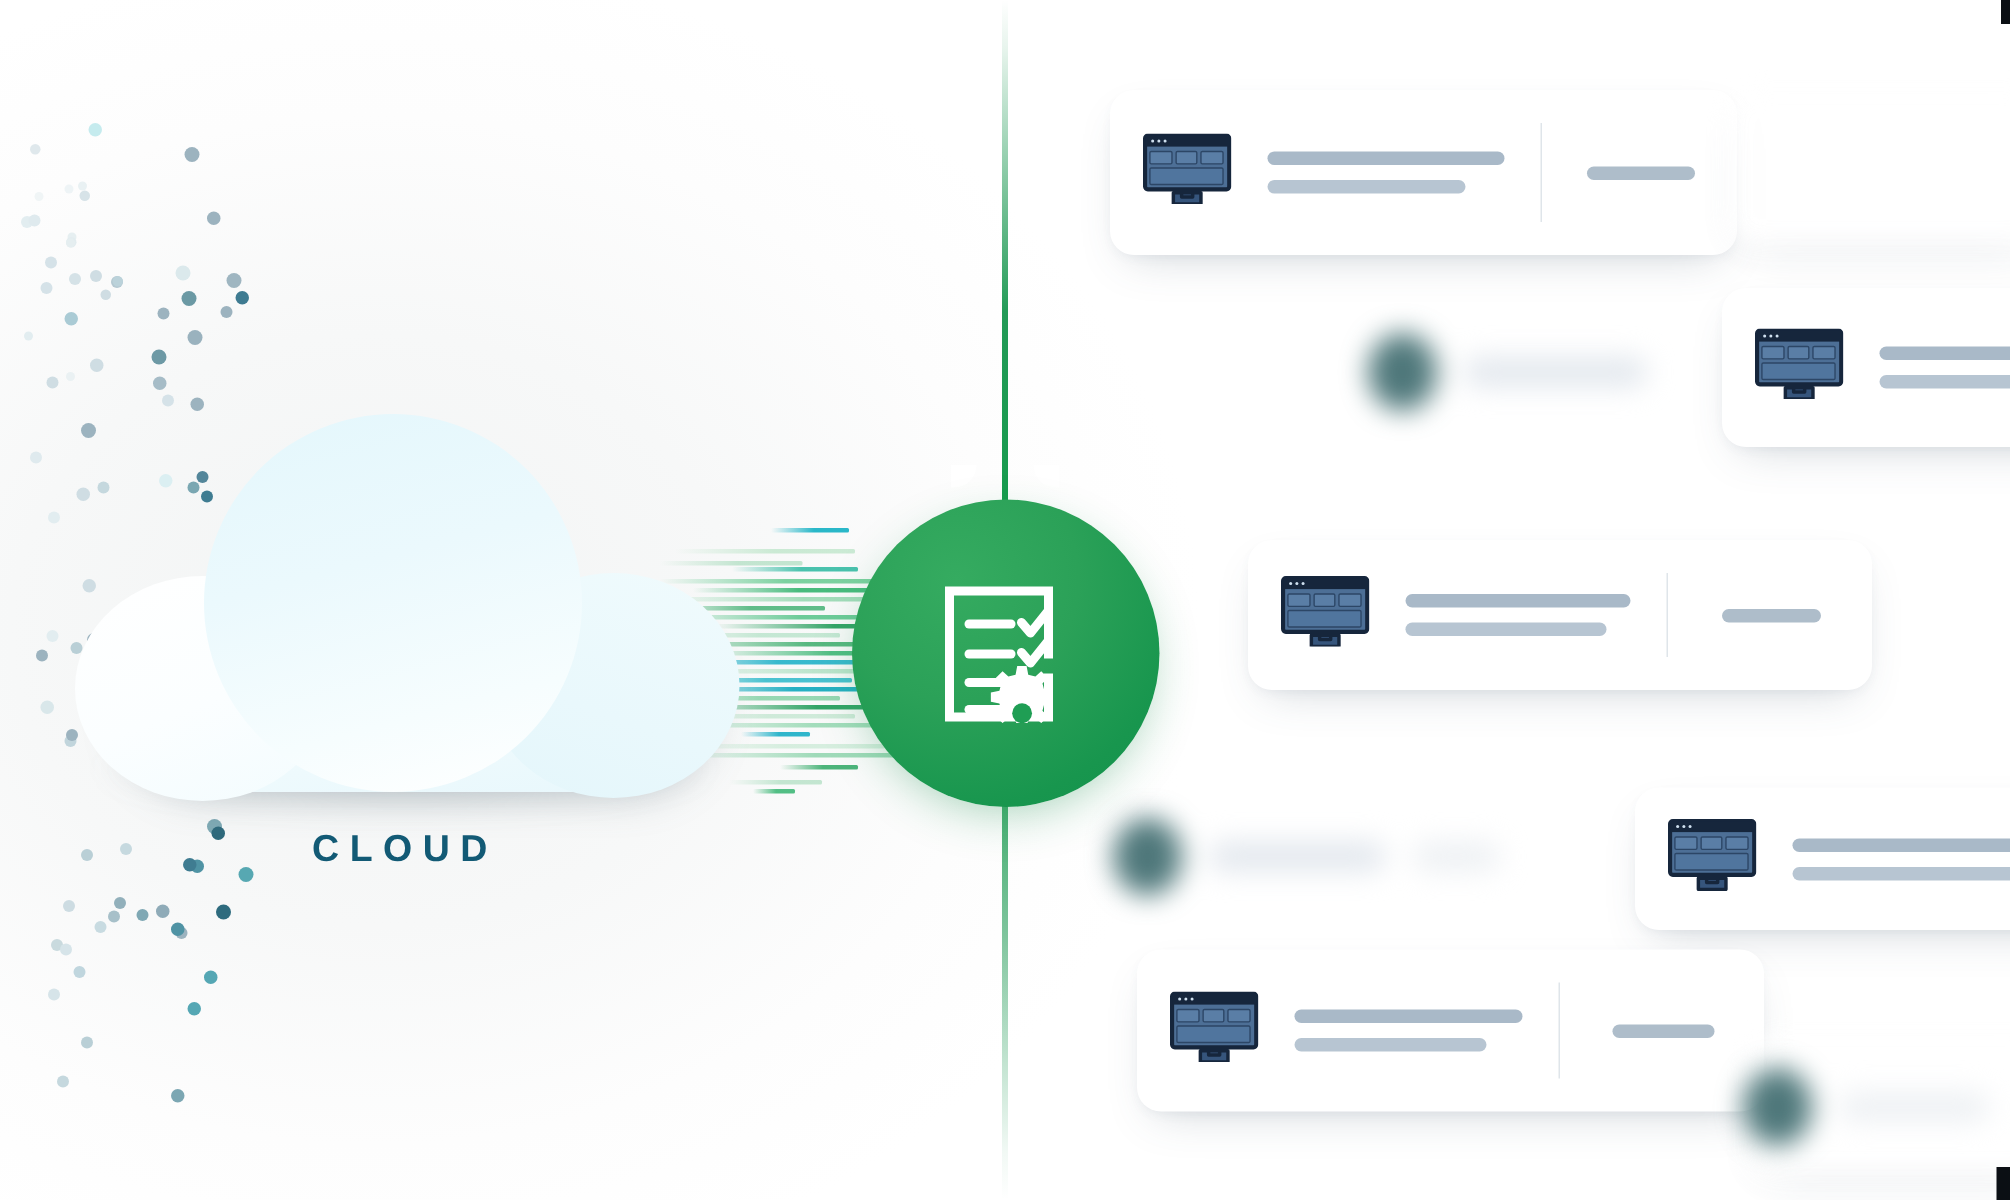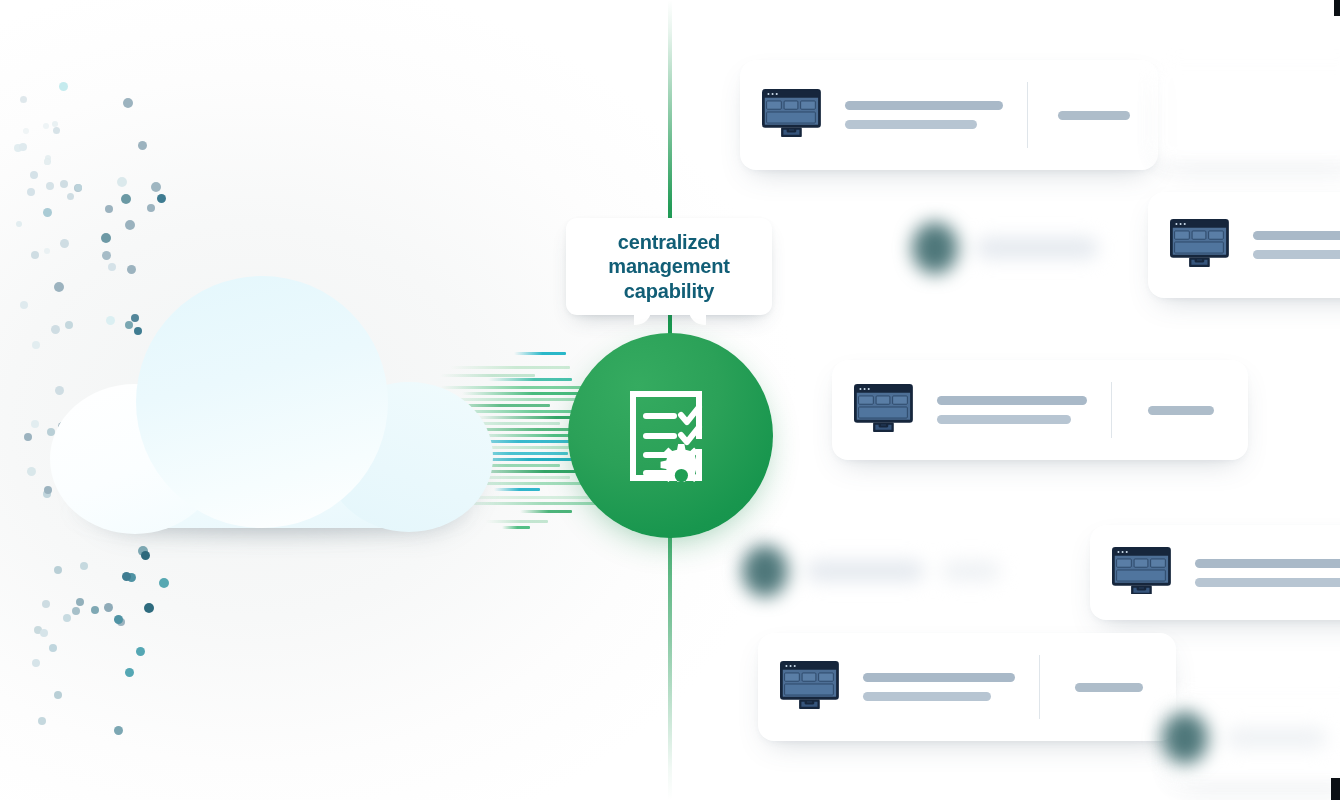--- a/index.html
+++ b/index.html
@@ -249,20 +249,21 @@
       <div class="streak" style="left: 62px; top: 196px; width: 28px; background: linear-gradient(90deg, rgba(255, 255, 255, 0) 0%, rgb(53, 180, 112) 55%, rgb(53, 180, 112) 100%); opacity: 0.85;"></div>
     </div>
 
   <div class="cloud-wrap">
     <div class="cloud-shadow"></div>
     <div class="cloud-base"></div>
     <div class="cloud-puff-b"></div>
     <div class="cloud-puff-c"></div>
     <div class="cloud-puff-a"></div>
   </div>
+  <div class="cloud-label">CLOUD</div>
 
   <div class="vline"></div>
 
   <div class="cards">
       <div class="card" style="left: 740px; top: 60px; width: 418px; height: 110px; padding: 0px 22px; gap: 24px;">
         <div class="mon"><svg width="58.88" height="47.84" viewBox="0 0 64 52" fill="none">
             <rect x="1.5" y="1.5" width="61" height="39" rx="2" fill="#4d6f96" stroke="#16263c" stroke-width="3"></rect>
             <rect x="1.5" y="1.5" width="61" height="8" fill="#16263c"></rect>
             <circle cx="7" cy="5.5" r="1.1" fill="#cfe0ef"></circle>
             <circle cx="11.5" cy="5.5" r="1.1" fill="#cfe0ef"></circle>
@@ -372,27 +373,20 @@
         <div class="gavatar"></div>
         <div class="gbar" style="width: 118px;"></div>
         <div class="gbar faint" style="width: 58px;"></div>
       </div>
       <div class="ghostrow" style="left: 1162px; top: 712px;">
         <div class="gavatar"></div>
         <div class="gbar faint" style="width: 100px;"></div>
       </div>
     </div>
 
-  <div class="callout">
-    <div class="callout-text">
-        <div>centralized</div>
-        <div>management</div>
-        <div>capability</div>
-      </div>
-  </div>
   <div class="notch-l"></div>
   <div class="notch-r"></div>
 
   <div class="circle">
     <span>
       <svg width="84" height="92" viewBox="0 0 84 92" fill="none">
         <path d="M4 4 H70 V46 M70 62 V88 H4 V4" stroke="#ffffff" stroke-width="6" stroke-linecap="square" fill="none"></path>
         <line x1="17" y1="26" x2="45" y2="26" stroke="#ffffff" stroke-width="6" stroke-linecap="round"></line>
         <line x1="17" y1="46" x2="45" y2="46" stroke="#ffffff" stroke-width="6" stroke-linecap="round"></line>
         <line x1="17" y1="65" x2="40" y2="65" stroke="#ffffff" stroke-width="6" stroke-linecap="round"></line>

